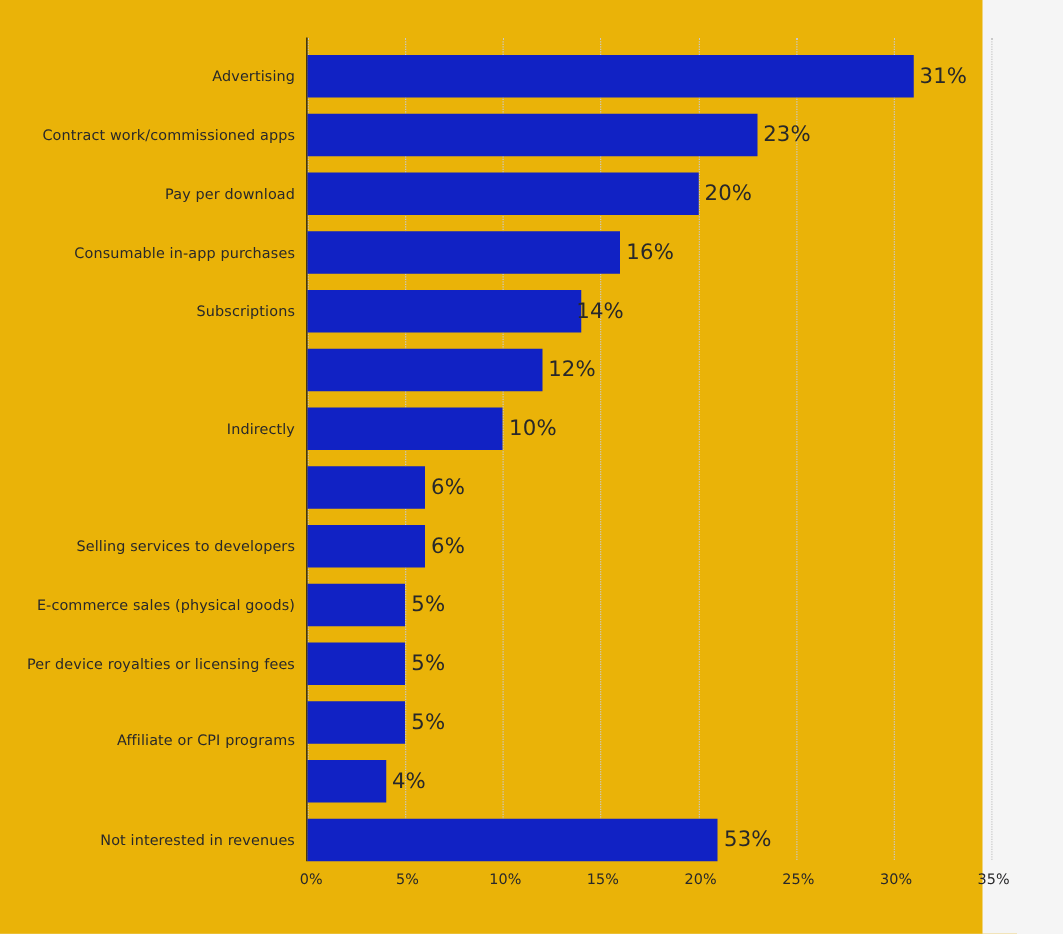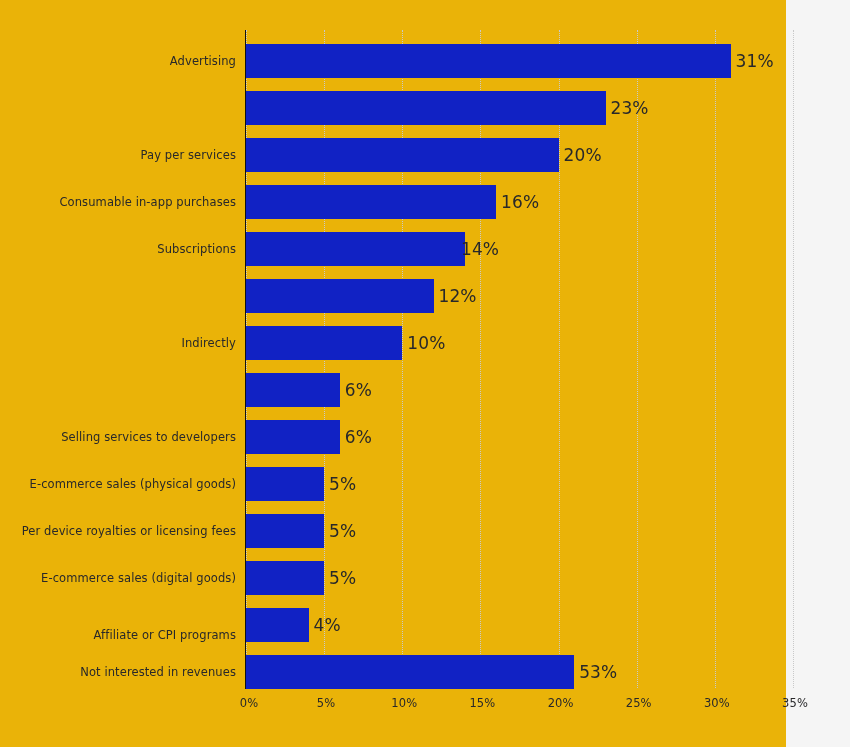--- a/index.html
+++ b/index.html
@@ -133,29 +133,29 @@
     <div class="gridline" style="left:312.6px"></div>
     <div class="gridline" style="left:390.7px"></div>
     <div class="gridline" style="left:468.9px"></div>
     <div class="gridline" style="left:547px"></div>
   </div>
 
   <div id="axis-line"></div>
 
   <div id="cat-labels">
     <div class="cat-label" style="top:14px">Advertising</div>
-    <div class="cat-label" style="top:108px">Pay per services</div>
+    <div class="cat-label" style="top:61px">Contract work/commissioned apps</div>
+    <div class="cat-label" style="top:108px">Pay per download</div>
     <div class="cat-label" style="top:155px">Consumable in-app purchases</div>
     <div class="cat-label" style="top:202px">Subscriptions</div>
     <div class="cat-label" style="top:296px">Indirectly</div>
     <div class="cat-label" style="top:390px">Selling services to developers</div>
     <div class="cat-label" style="top:437px">E-commerce sales (physical goods)</div>
     <div class="cat-label" style="top:484px">Per device royalties or licensing fees</div>
-    <div class="cat-label" style="top:531px">E-commerce sales (digital goods)</div>
-    <div class="cat-label" style="top:588px">Affiliate or CPI programs</div>
+    <div class="cat-label" style="top:545px">Affiliate or CPI programs</div>
     <div class="cat-label" style="top:625px">Not interested in revenues</div>
   </div>
 
   <div id="bars-layer">
 
     <div class="bar-row" style="top:14px">
       <div class="bar" style="width:484.6px"></div>
       <div class="bar-value" style="left:489.6px">31%</div>
     </div>
 

